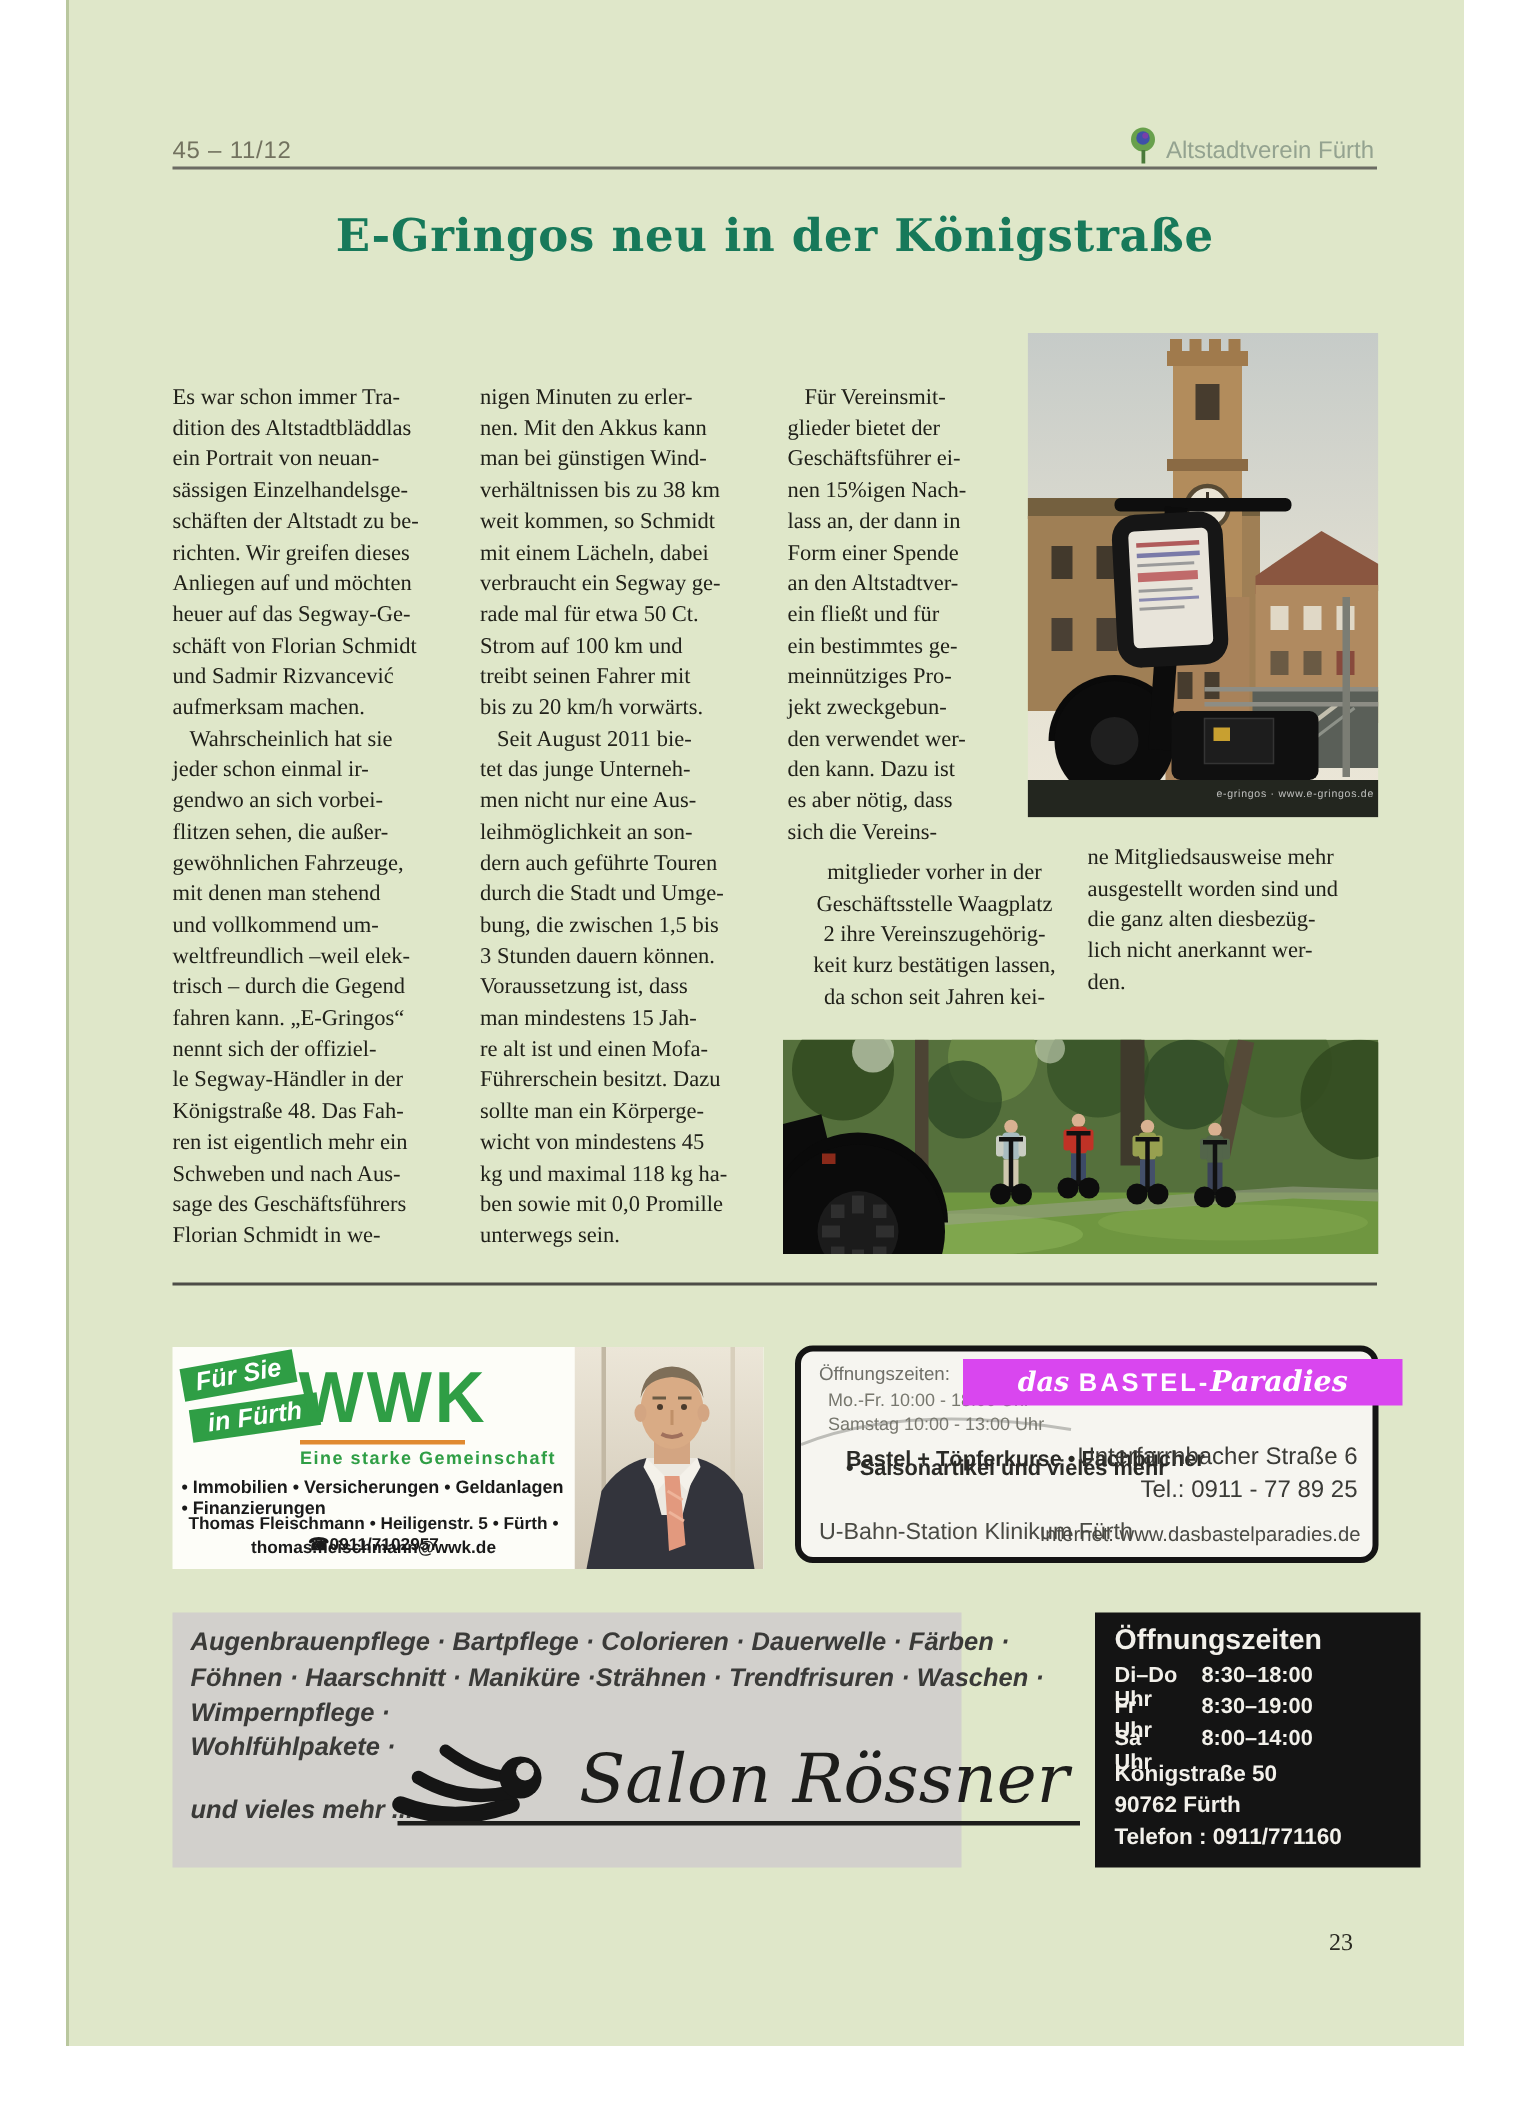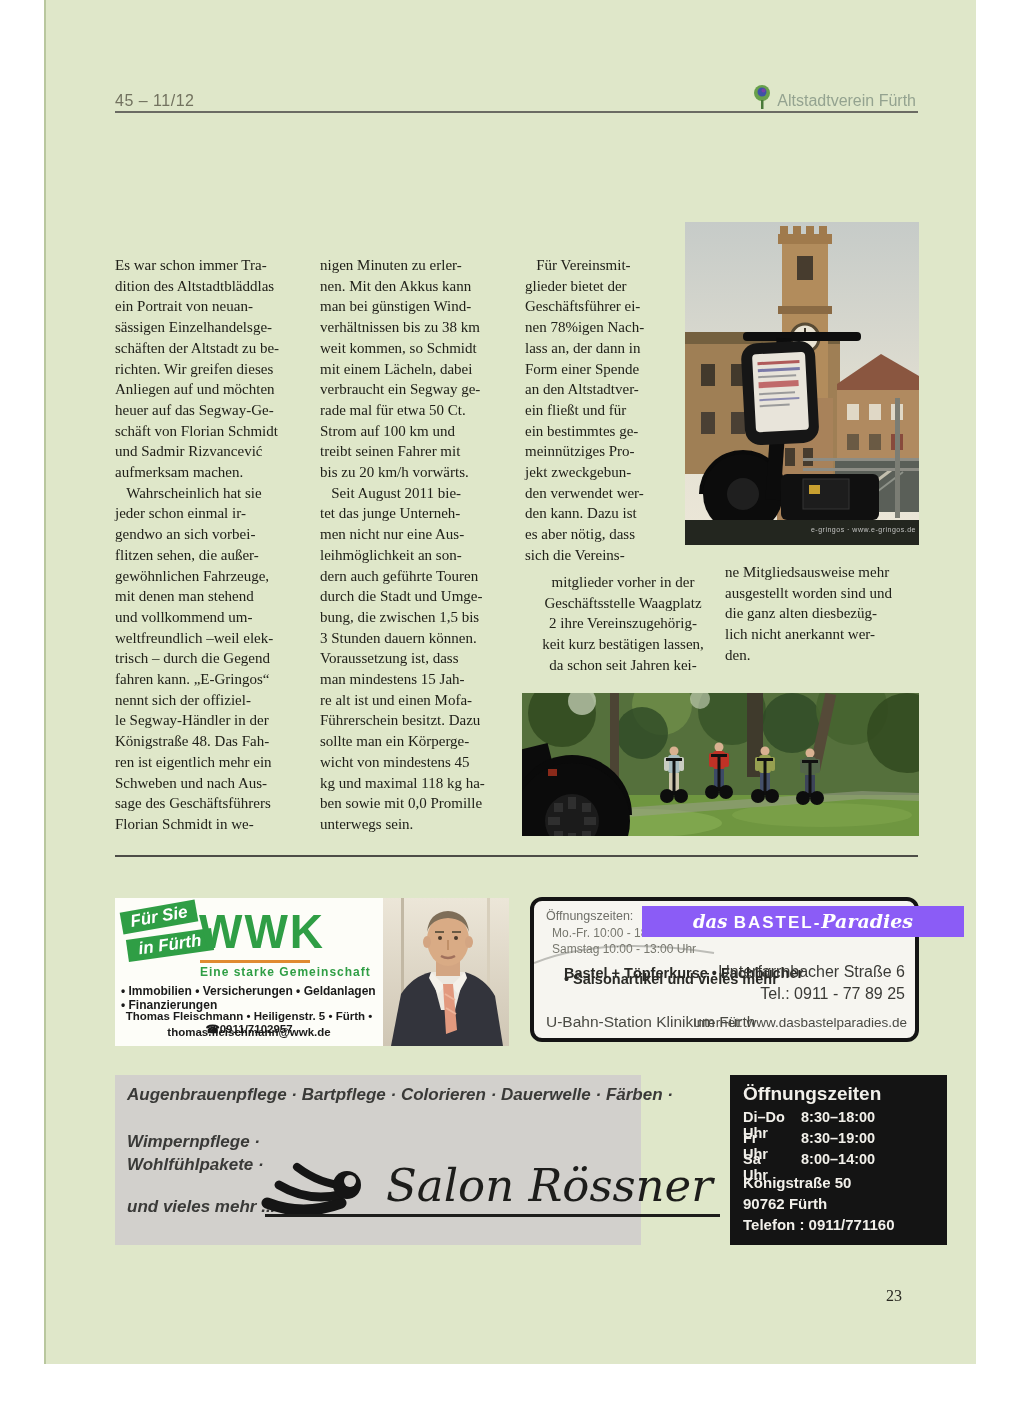--- a/index.html
+++ b/index.html
@@ -42,21 +42,21 @@
   .wwk-services { position:absolute; left:6px; top:86px; width:262px; font-size:12px; font-weight:bold; color:#1a1a1a; }
   .wwk-contact { position:absolute; left:0; top:112px; width:268px; text-align:center; font-size:11.5px; font-weight:bold; color:#1a1a1a; }
   .wwk-email { position:absolute; left:0; top:128px; width:268px; text-align:center; font-size:11.5px; font-weight:bold; color:#1a1a1a; }
   .portrait { position:absolute; right:0; top:0; width:126px; height:148px; }
 
   
   .bastel { left:484px; top:897px; width:389px; height:145px; background:#f6f5f0; border:4px solid #141414; border-radius:12px; }
   .b-hours-label { position:absolute; left:12px; top:8px; font-size:12.5px; color:#6f6f68; }
   .b-hours1 { position:absolute; left:18px; top:25px; font-size:12px; color:#77776e; }
   .b-hours2 { position:absolute; left:18px; top:41px; font-size:12px; color:#77776e; }
-  .b-banner { position:absolute; left:108px; top:5px; width:322px; height:31px; background:#8b5cf6; color:#fff; text-align:center; line-height:31px; white-space:nowrap; }
+  .b-banner { position:absolute; left:108px; top:5px; width:293px; height:31px; background:#d946ef; color:#fff; text-align:center; line-height:31px; white-space:nowrap; }
   .b-das { font-family:"DejaVu Serif", serif; font-style:italic; font-weight:bold; font-size:18px; }
   .b-bastel { font-weight:bold; font-size:17px; letter-spacing:2px; }
   .b-paradies { font-family:"DejaVu Serif", serif; font-style:italic; font-weight:bold; font-size:19px; }
   .b-serv1 { position:absolute; left:30px; top:64px; font-size:14.5px; font-weight:bold; color:#2a2a26; }
   .b-serv2 { position:absolute; left:30px; top:70px; font-size:14.5px; font-weight:bold; color:#2a2a26; }
   .b-addr { position:absolute; right:10px; top:62px; font-size:16px; color:#3a3a36; text-align:right; }
   .b-tel { position:absolute; right:10px; top:84px; font-size:16px; color:#3a3a36; text-align:right; }
   .b-station { position:absolute; left:12px; top:112px; font-size:15.5px; color:#4a4a44; }
   .b-web { position:absolute; right:8px; top:114px; font-size:13.5px; color:#4a4a44; }
 
@@ -87,20 +87,21 @@
     <svg width="20" height="28" viewBox="0 0 20 28">
       <circle cx="10" cy="9" r="8" fill="#68a04c"></circle>
       <circle cx="10" cy="8" r="4.5" fill="#3f51a8"></circle>
       <circle cx="11.5" cy="6.5" r="2" fill="#7a3fa8"></circle>
       <rect x="9" y="16" width="2.5" height="9" fill="#4a7a3a"></rect>
     </svg>
   </div>
   <div class="abs brand">Altstadtverein Fürth</div>
   <div class="abs hdr-rule"></div>
 
+  <h1 class="abs title">E-Gringos neu in der Königstraße</h1>
 
   <div class="abs col c1">Es war schon immer Tra-
 dition des Altstadtbläddlas
 ein Portrait von neuan-
 sässigen Einzelhandelsge-
 schäften der Altstadt zu be-
 richten. Wir greifen dieses
 Anliegen auf und möchten
 heuer auf das Segway-Ge-
 schäft von Florian Schmidt
@@ -147,21 +148,21 @@
 re alt ist und einen Mofa-
 Führerschein besitzt. Dazu
 sollte man ein Körperge-
 wicht von mindestens 45
 kg und maximal 118 kg ha-
 ben sowie mit 0,0 Promille
 unterwegs sein.</div>
   <div class="abs col c3a">   Für Vereinsmit-
 glieder bietet der
 Geschäftsführer ei-
-nen 78%igen Nach-
+nen 15%igen Nach-
 lass an, der dann in
 Form einer Spende
 an den Altstadtver-
 ein fließt und für
 ein bestimmtes ge-
 meinnütziges Pro-
 jekt zweckgebun-
 den verwendet wer-
 den kann. Dazu ist
 es aber nötig, dass
@@ -401,20 +402,21 @@
     <div class="b-serv1">Bastel + Töpferkurse • Fachbücher</div>
     <div class="b-serv2">• Saisonartikel und vieles mehr</div>
     <div class="b-addr">Unterfarrnbacher Straße 6</div>
     <div class="b-tel">Tel.: 0911 - 77 89 25</div>
     <div class="b-station">U-Bahn-Station Klinikum Fürth</div>
     <div class="b-web">Internet: www.dasbastelparadies.de</div>
   </div>
 
   <div class="abs salon">
     <div class="s-line" style="top:10px">Augenbrauenpflege · Bartpflege · Colorieren ·  Dauerwelle · Färben ·</div>
+    <div class="s-line" style="top:34px">Föhnen · Haarschnitt · Maniküre ·Strähnen · Trendfrisuren · Waschen ·</div>
     <div class="s-line" style="top:57px">Wimpernpflege ·</div>
     <div class="s-line" style="top:80px">Wohlfühlpakete ·</div>
     <div class="s-line" style="top:122px">und vieles mehr ...</div>
     <div class="s-logo">
       <svg width="112" height="72" viewBox="0 0 112 72">
         <path d="M12,58 Q48,72 86,58" stroke="#151515" stroke-width="11" fill="none" stroke-linecap="round"></path>
         <path d="M24,40 Q54,58 88,49" stroke="#151515" stroke-width="9" fill="none" stroke-linecap="round"></path>
         <path d="M42,22 Q66,40 90,40" stroke="#151515" stroke-width="8" fill="none" stroke-linecap="round"></path>
         <circle cx="92" cy="40" r="14" fill="#151515"></circle>
         <circle cx="95" cy="36" r="6" fill="#d2d0cc"></circle>

